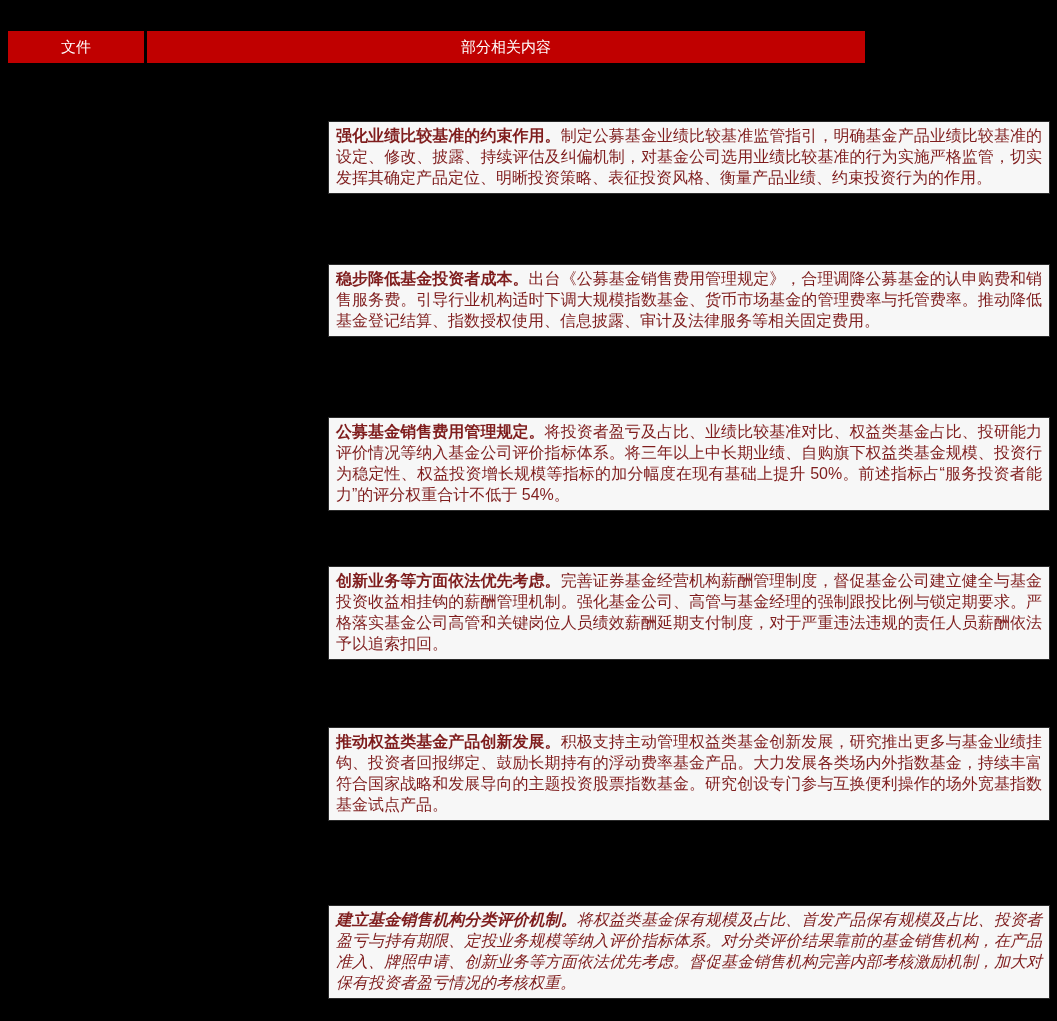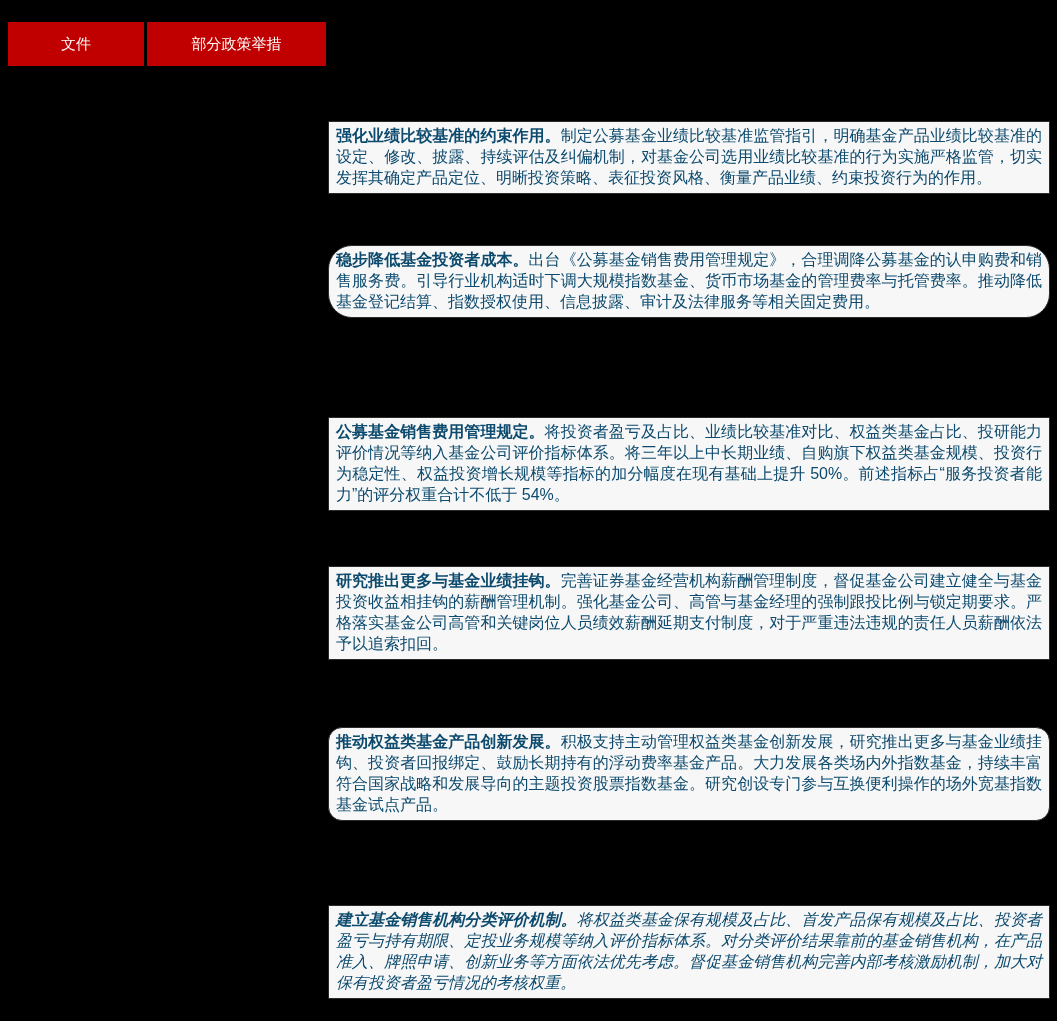--- a/index.html
+++ b/index.html
@@ -11,22 +11,22 @@
     height: 1021px;
     background: #000000;
     position: relative;
     overflow: hidden;
     font-family: "Liberation Sans", "DejaVu Sans", sans-serif;
   }
   
   .header-row {
     position: absolute;
     left: 8px;
-    top: 22px;
-    height: 44px;
+    top: 31px;
+    height: 32px;
     display: flex;
   }
   .hcell {
     background: #C00000;
     color: #FFFFFF;
     font-size: 15px;
     display: flex;
     align-items: center;
     justify-content: center;
     white-space: nowrap;
@@ -46,59 +46,59 @@
   .col-area.measure { left: 147px; width: 179px; }
 
   
   .card {
     position: absolute;
     left: 328px;
     width: 722px;
     box-sizing: border-box;
     background: #F7F7F7;
     border: 1px solid #2a2a2a;
-    color: #0c4a6e;
+    color: #7f1d1d;
     font-size: 16px;
     line-height: 21px;
     padding: 3px 7px 5px 7px;
     text-align: justify;
   }
   .card .lead { font-weight: bold; }
   .card.r1 { top: 121px; }
-  .card.r2 { top: 245px; border-radius: 24px; }
+  .card.r2 { top: 264px; }
   .card.r3 { top: 417px; }
   .card.r4 { top: 566px; }
-  .card.r5 { top: 727px; border-radius: 14px; }
+  .card.r5 { top: 727px; }
   .card.r6 { top: 905px; font-style: italic; }
 </style>
 </head>
 <body>
 
 <div class="header-row">
   <div class="hcell c1">文件</div>
-  <div class="hcell c2">部分政策举措</div>
+  <div class="hcell c3">部分相关内容</div>
 </div>
 
 <div class="col-area file"></div>
 <div class="col-area measure"></div>
 
 <div class="card r1">
   <span class="lead">强化业绩比较基准的约束作用。</span><span>制定公募基金业绩比较基准监管指引，明确基金产品业绩比较基准的设定、修改、披露、持续评估及纠偏机制，对基金公司选用业绩比较基准的行为实施严格监管，切实发挥其确定产品定位、明晰投资策略、表征投资风格、衡量产品业绩、约束投资行为的作用。</span>
 </div>
 
 <div class="card r2">
   <span class="lead">稳步降低基金投资者成本。</span><span>出台《公募基金销售费用管理规定》，合理调降公募基金的认申购费和销售服务费。引导行业机构适时下调大规模指数基金、货币市场基金的管理费率与托管费率。推动降低基金登记结算、指数授权使用、信息披露、审计及法律服务等相关固定费用。</span>
 </div>
 
 <div class="card r3">
   <span class="lead">公募基金销售费用管理规定。</span><span>将投资者盈亏及占比、业绩比较基准对比、权益类基金占比、投研能力评价情况等纳入基金公司评价指标体系。将三年以上中长期业绩、自购旗下权益类基金规模、投资行为稳定性、权益投资增长规模等指标的加分幅度在现有基础上提升 50%。前述指标占“服务投资者能力”的评分权重合计不低于 54%。</span>
 </div>
 
 <div class="card r4">
-  <span class="lead">研究推出更多与基金业绩挂钩。</span><span>完善证券基金经营机构薪酬管理制度，督促基金公司建立健全与基金投资收益相挂钩的薪酬管理机制。强化基金公司、高管与基金经理的强制跟投比例与锁定期要求。严格落实基金公司高管和关键岗位人员绩效薪酬延期支付制度，对于严重违法违规的责任人员薪酬依法予以追索扣回。</span>
+  <span class="lead">创新业务等方面依法优先考虑。</span><span>完善证券基金经营机构薪酬管理制度，督促基金公司建立健全与基金投资收益相挂钩的薪酬管理机制。强化基金公司、高管与基金经理的强制跟投比例与锁定期要求。严格落实基金公司高管和关键岗位人员绩效薪酬延期支付制度，对于严重违法违规的责任人员薪酬依法予以追索扣回。</span>
 </div>
 
 <div class="card r5">
   <span class="lead">推动权益类基金产品创新发展。</span><span>积极支持主动管理权益类基金创新发展，研究推出更多与基金业绩挂钩、投资者回报绑定、鼓励长期持有的浮动费率基金产品。大力发展各类场内外指数基金，持续丰富符合国家战略和发展导向的主题投资股票指数基金。研究创设专门参与互换便利操作的场外宽基指数基金试点产品。</span>
 </div>
 
 <div class="card r6">
   <span class="lead">建立基金销售机构分类评价机制。</span><span>将权益类基金保有规模及占比、首发产品保有规模及占比、投资者盈亏与持有期限、定投业务规模等纳入评价指标体系。对分类评价结果靠前的基金销售机构，在产品准入、牌照申请、创新业务等方面依法优先考虑。督促基金销售机构完善内部考核激励机制，加大对保有投资者盈亏情况的考核权重。</span>
 </div>
 

